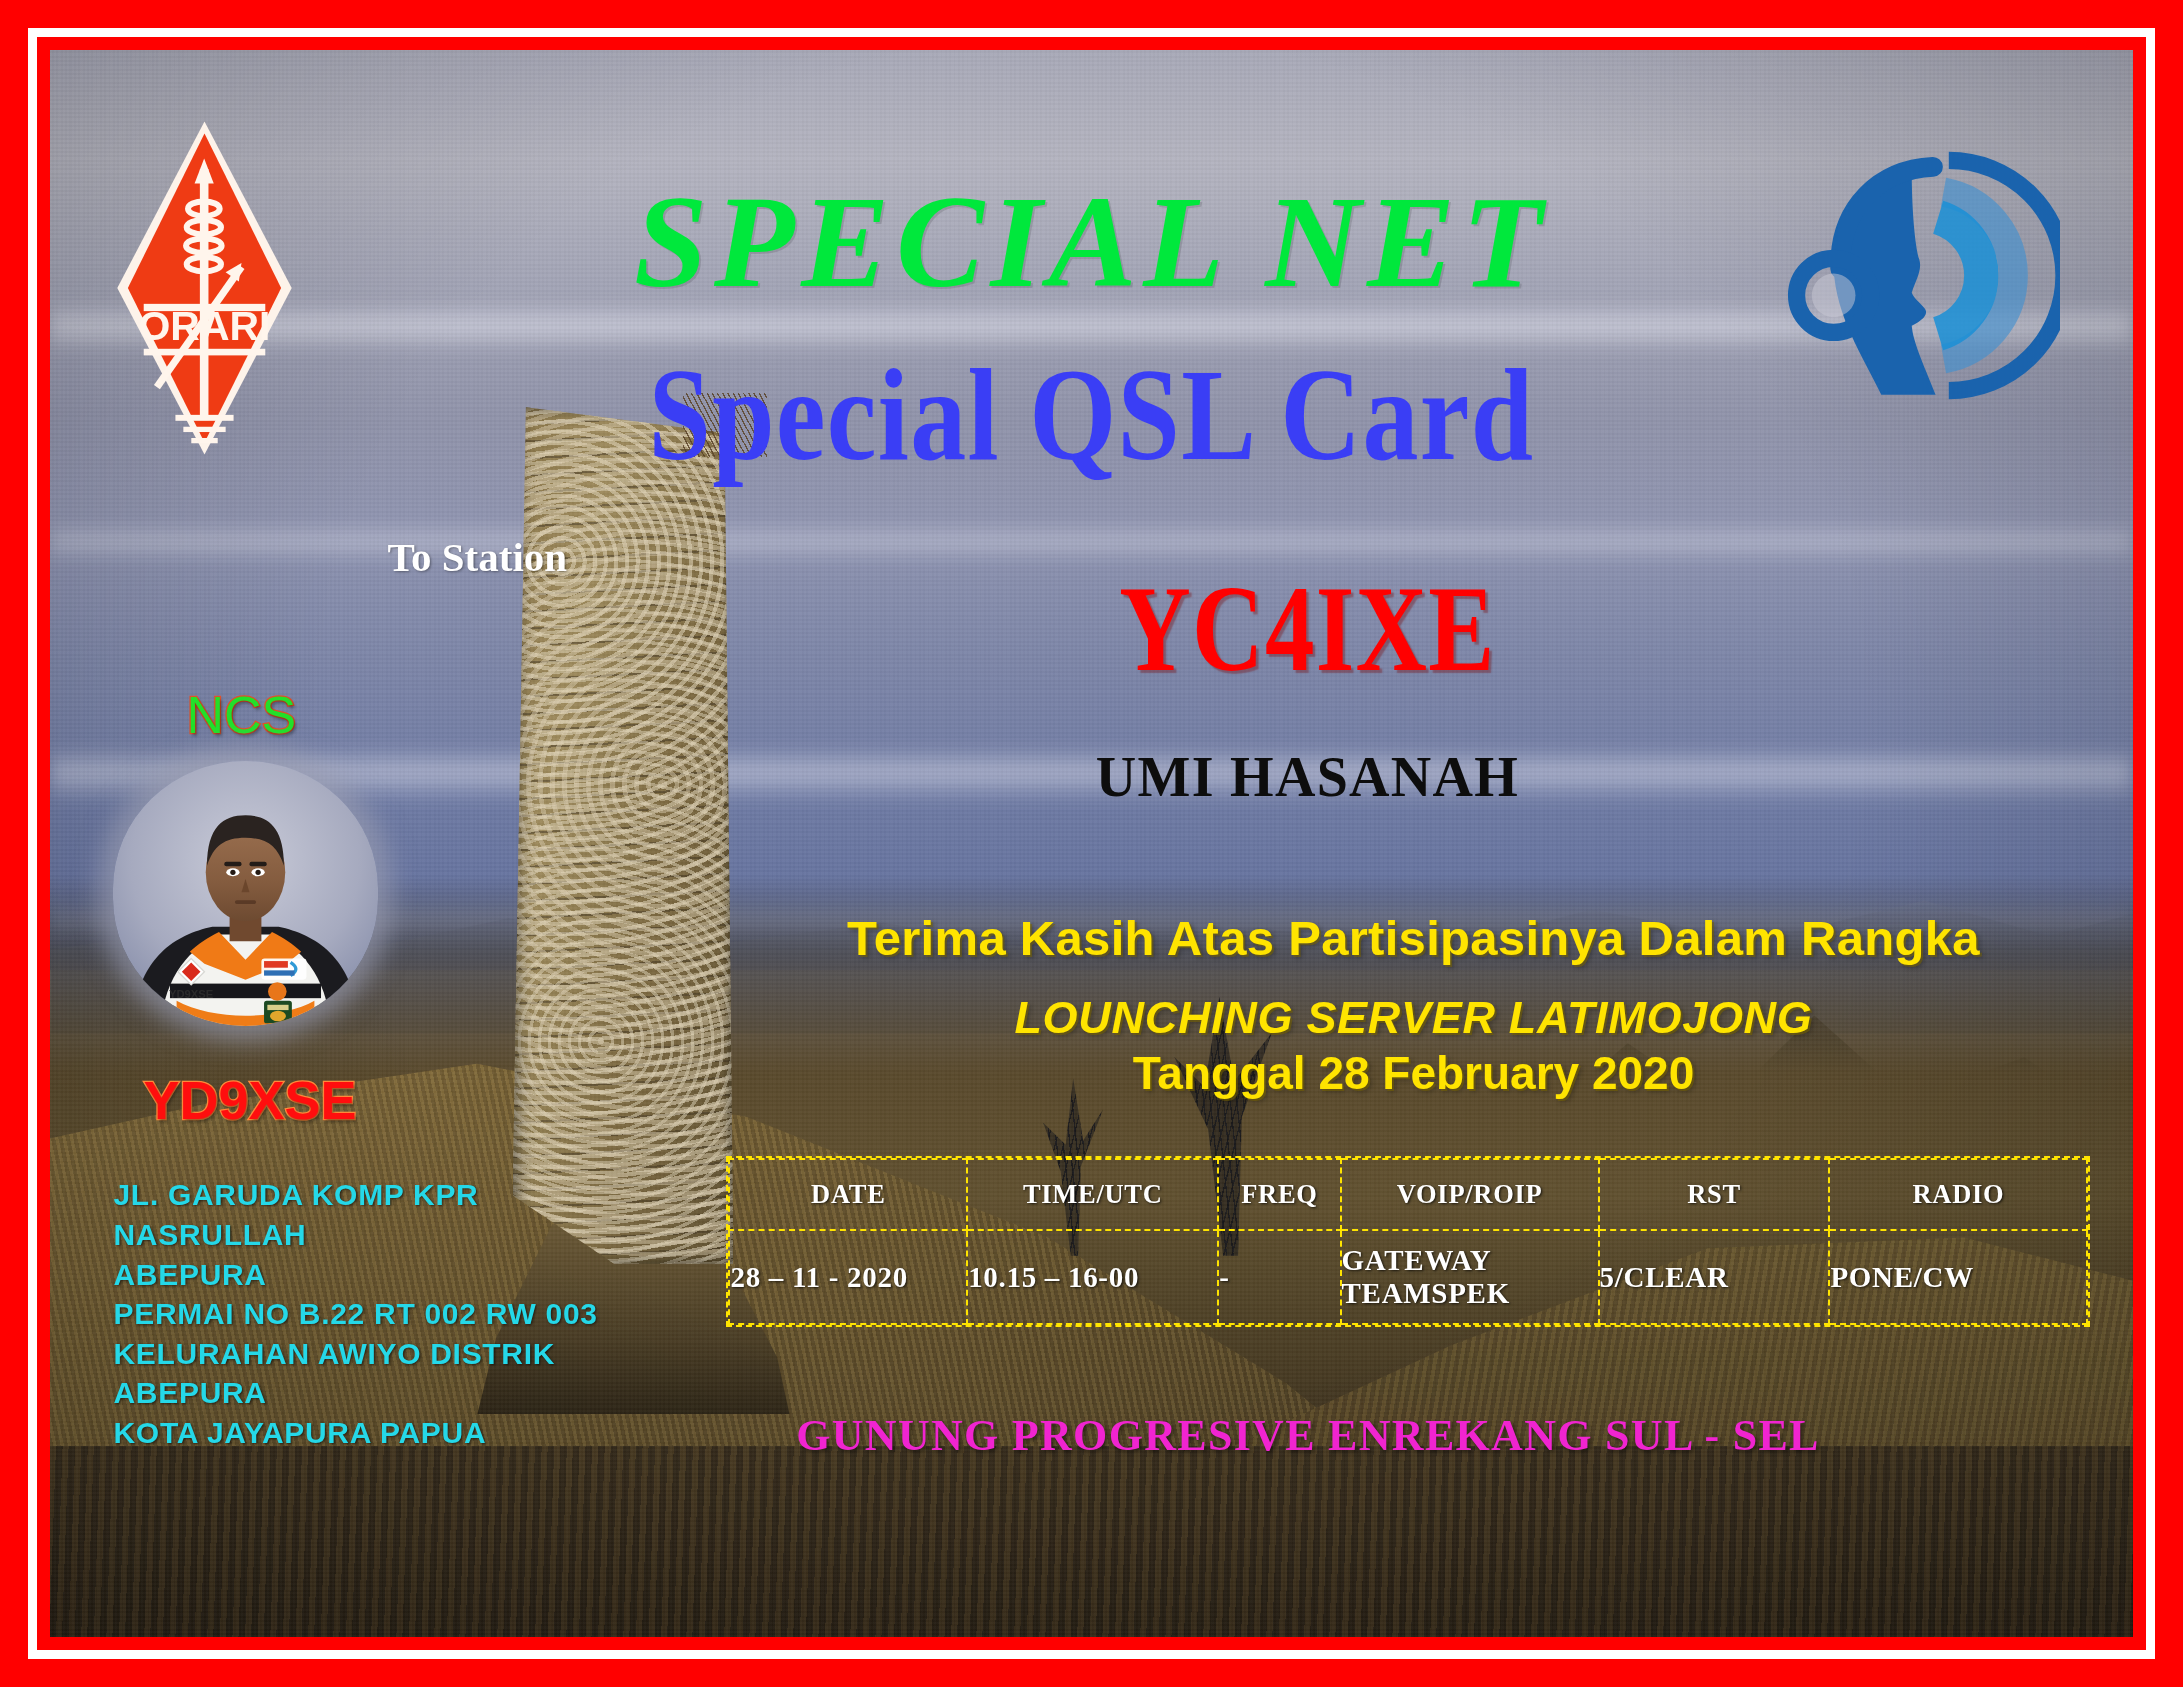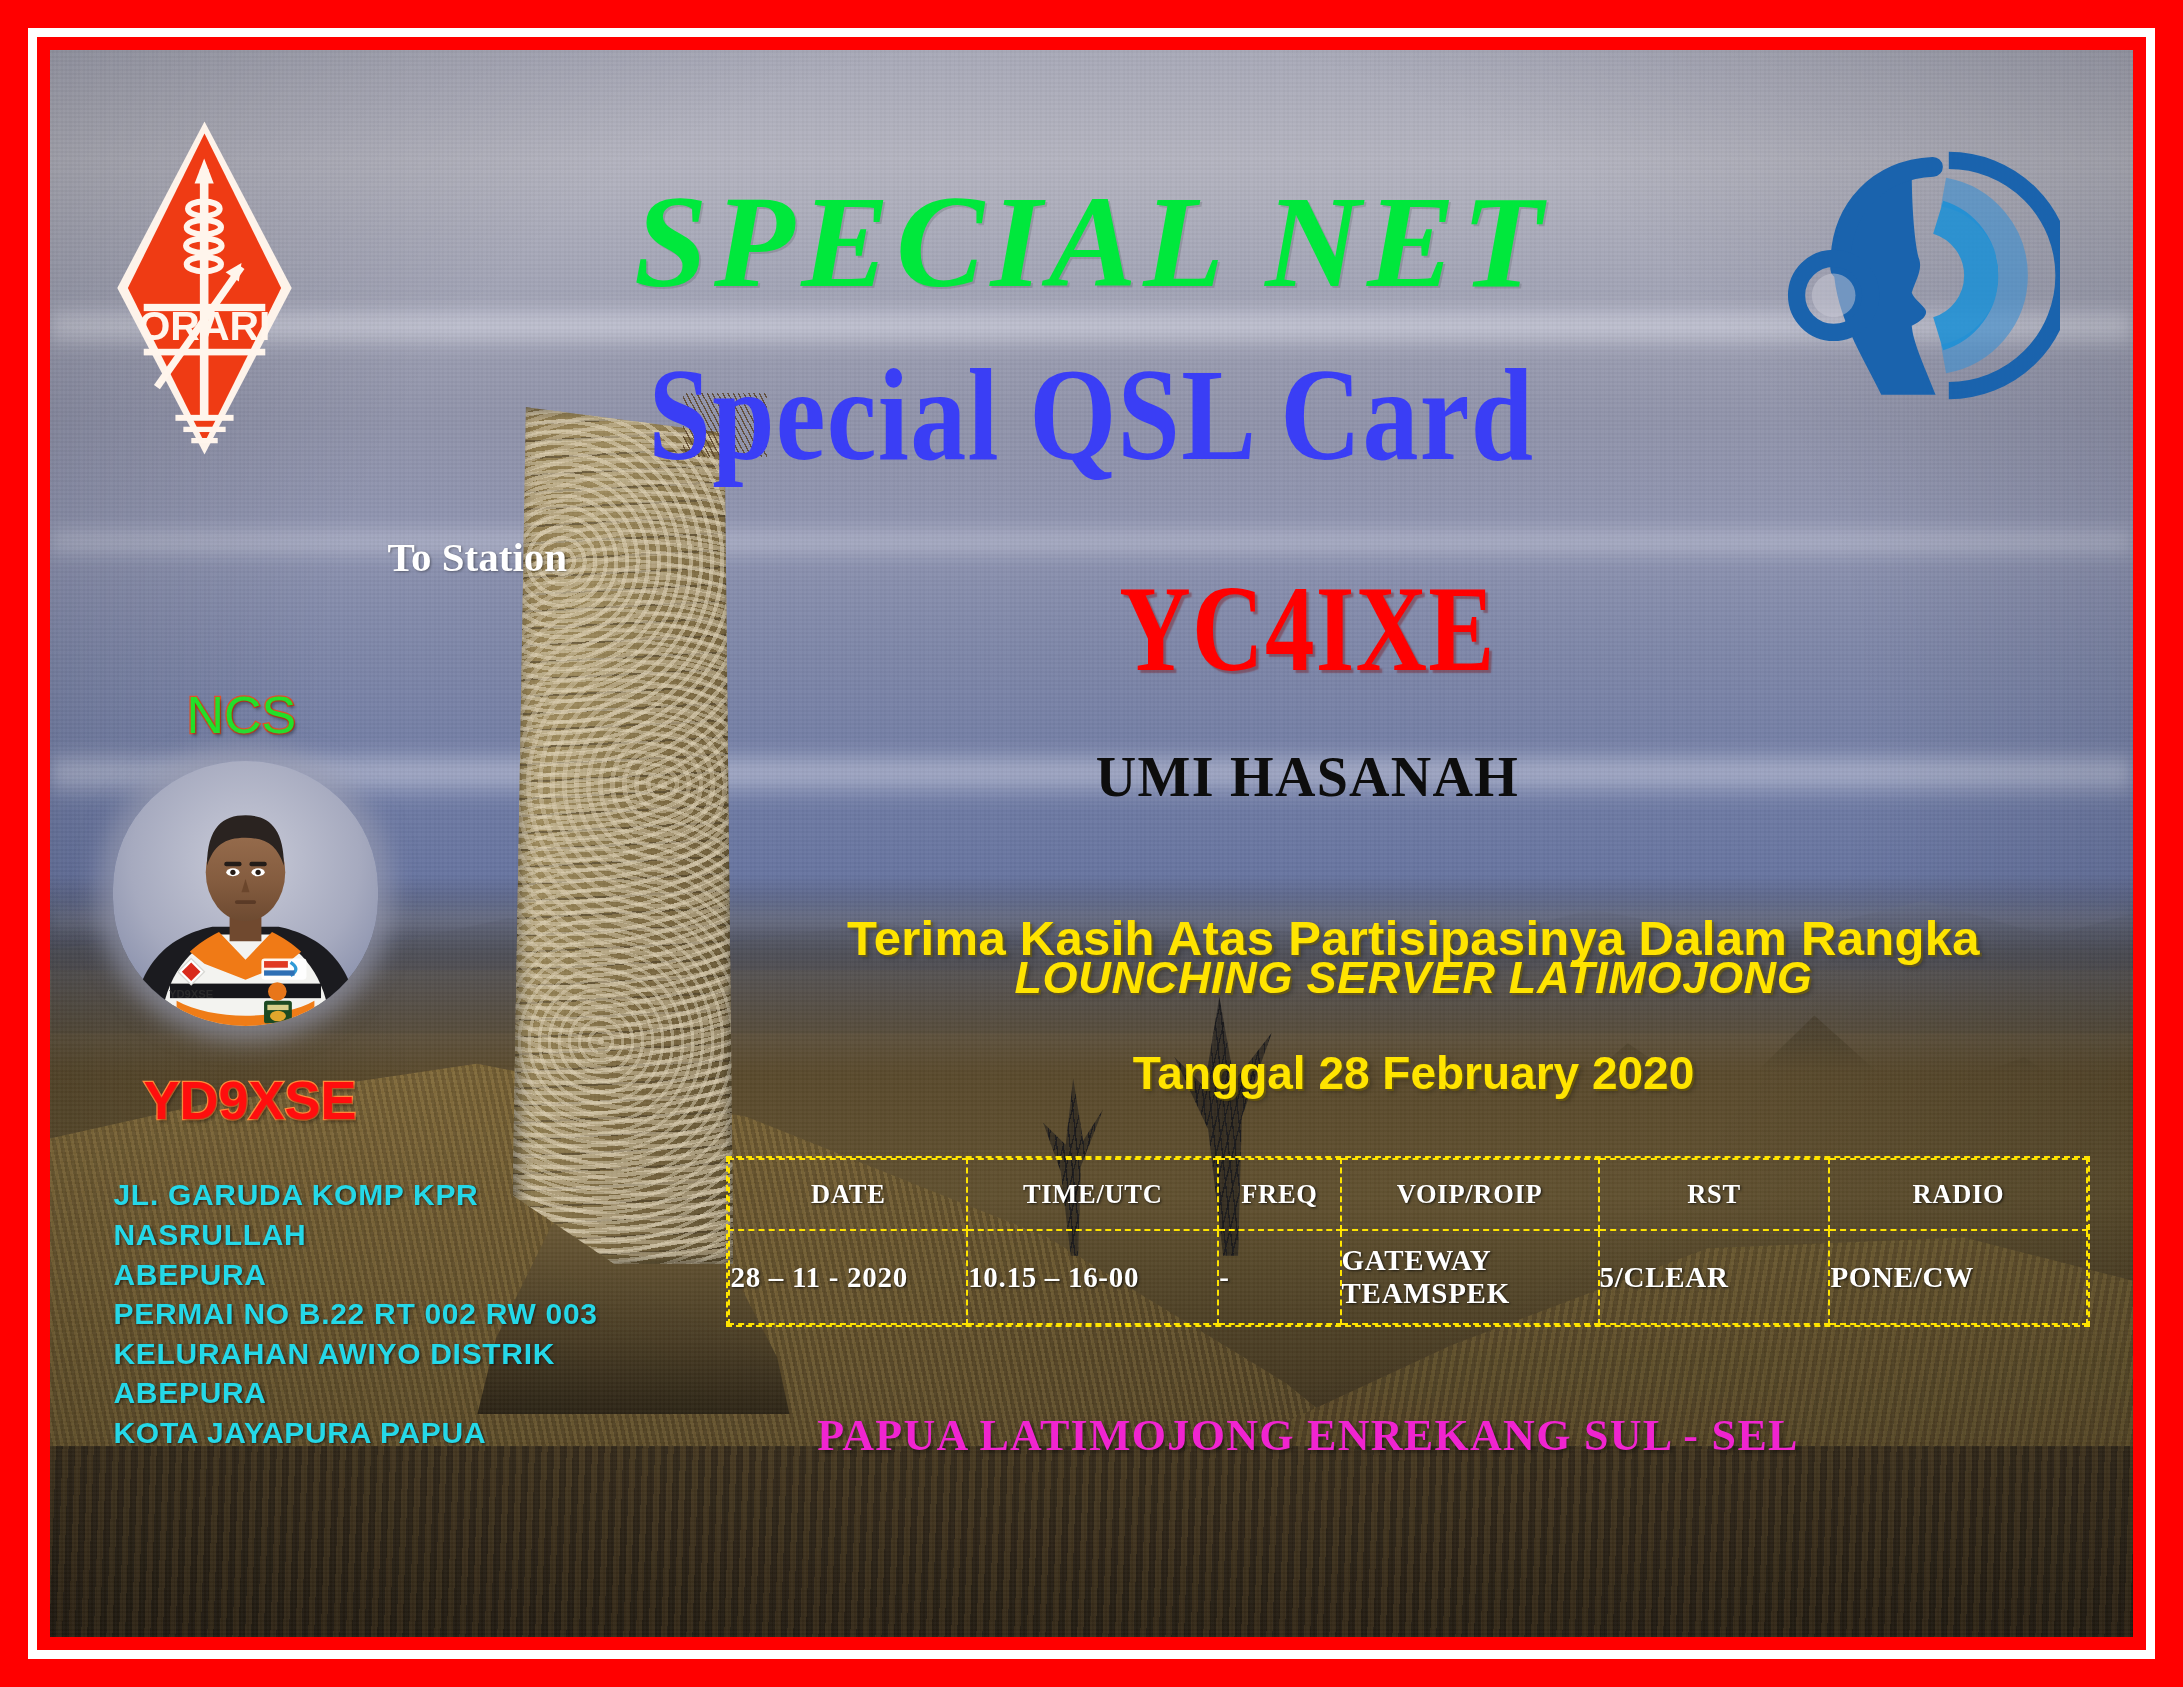--- a/index.html
+++ b/index.html
@@ -222,21 +222,21 @@
   }
 
   .yellowline {
     position:absolute; left:675px; width:1376px;
     text-align:center;
     color:#ffe400;
     font-weight:bold;
     text-shadow: 2px 2px 0 rgba(120,100,0,.55), 3.3px 3.3px 5.3px rgba(0,0,0,.28);
   }
   .y1 { top:860px; font-size:49px; letter-spacing:0.3px; }
-  .y2 { top:902px; font-size:45px; font-style:italic; letter-spacing:0.7px; }
+  .y2 { top:942px; font-size:45px; font-style:italic; letter-spacing:0.7px; }
   .y3 { top:996px; font-size:46px; }
 
   
   #ncs-label {
     position:absolute; left:136px; top:635px;
     font-size:52px; font-weight:normal;
     color:#22e02a;
     -webkit-text-stroke:2.6px #e0522a;
     paint-order:stroke fill;
     text-shadow:2px 2.6px 3.3px rgba(0,0,0,.35);
@@ -518,21 +518,21 @@
                  <div>GATEWAY</div>
                  <div>TEAMSPEK</div>
                </td>
                <td>5/CLEAR</td>
                <td>PONE/CW</td>
              </tr>
            </tbody>
          </table>
        </div>
 
-       <div id="mountain-line">PAPUA LATIMOJONG ENREKANG SUL - SEL</div>
+       <div id="mountain-line">GUNUNG PROGRESIVE ENREKANG SUL - SEL</div>
 
        <div id="motto">"AMATIR  RADIO ADALAH PROGRESIVE"</div>
 
        <div id="addr-line">Address  : amatir.latimojong.com</div>
 
      </div>
    </div>
   </div>
  </div>
 </div>

